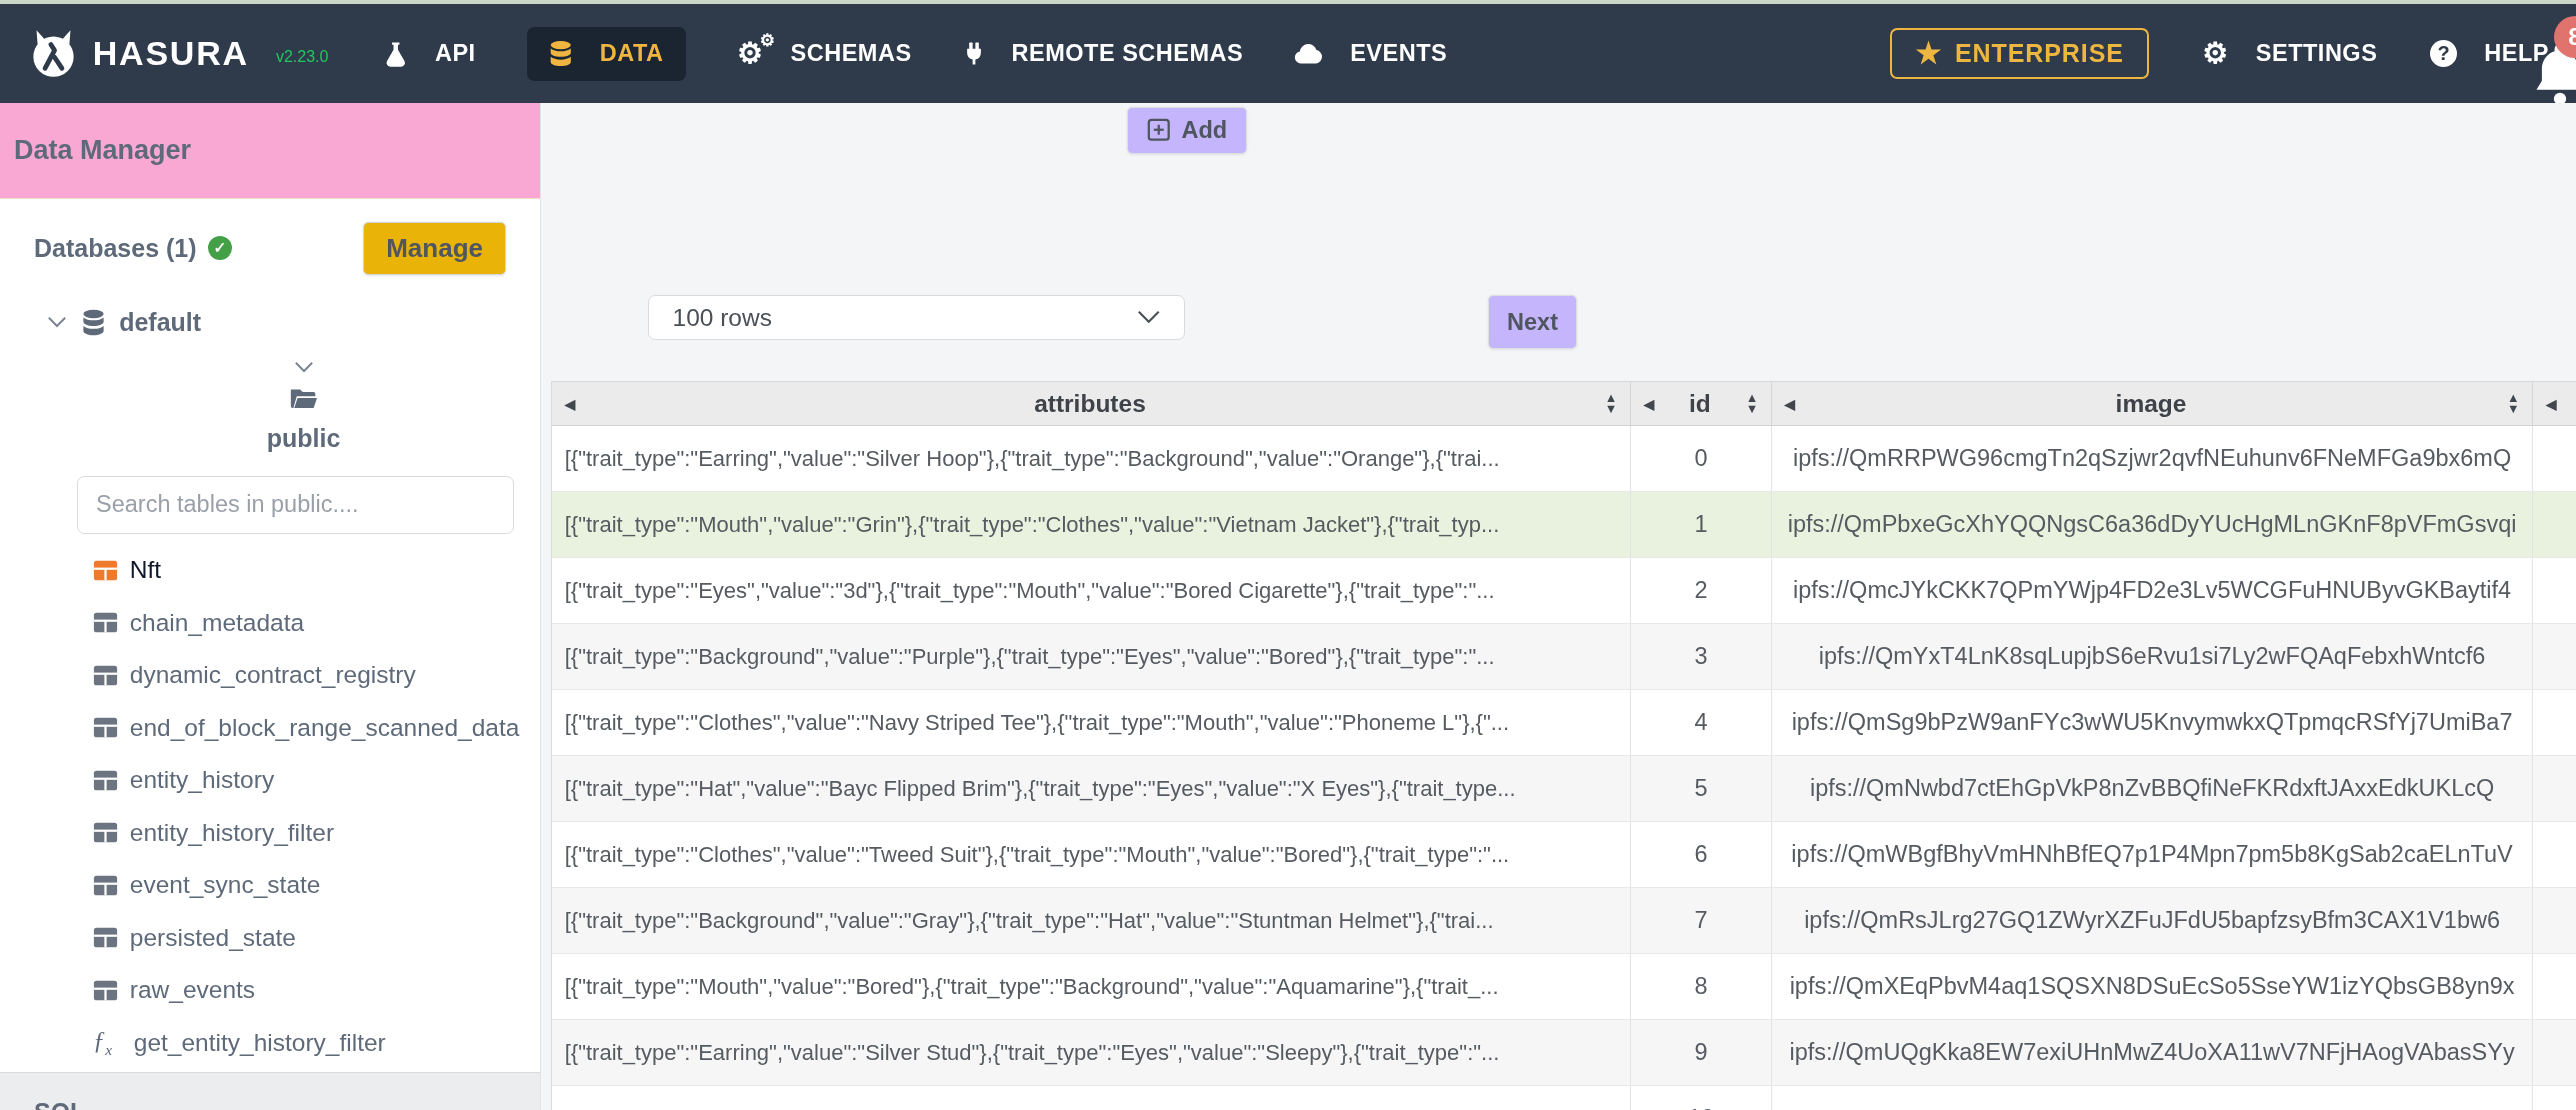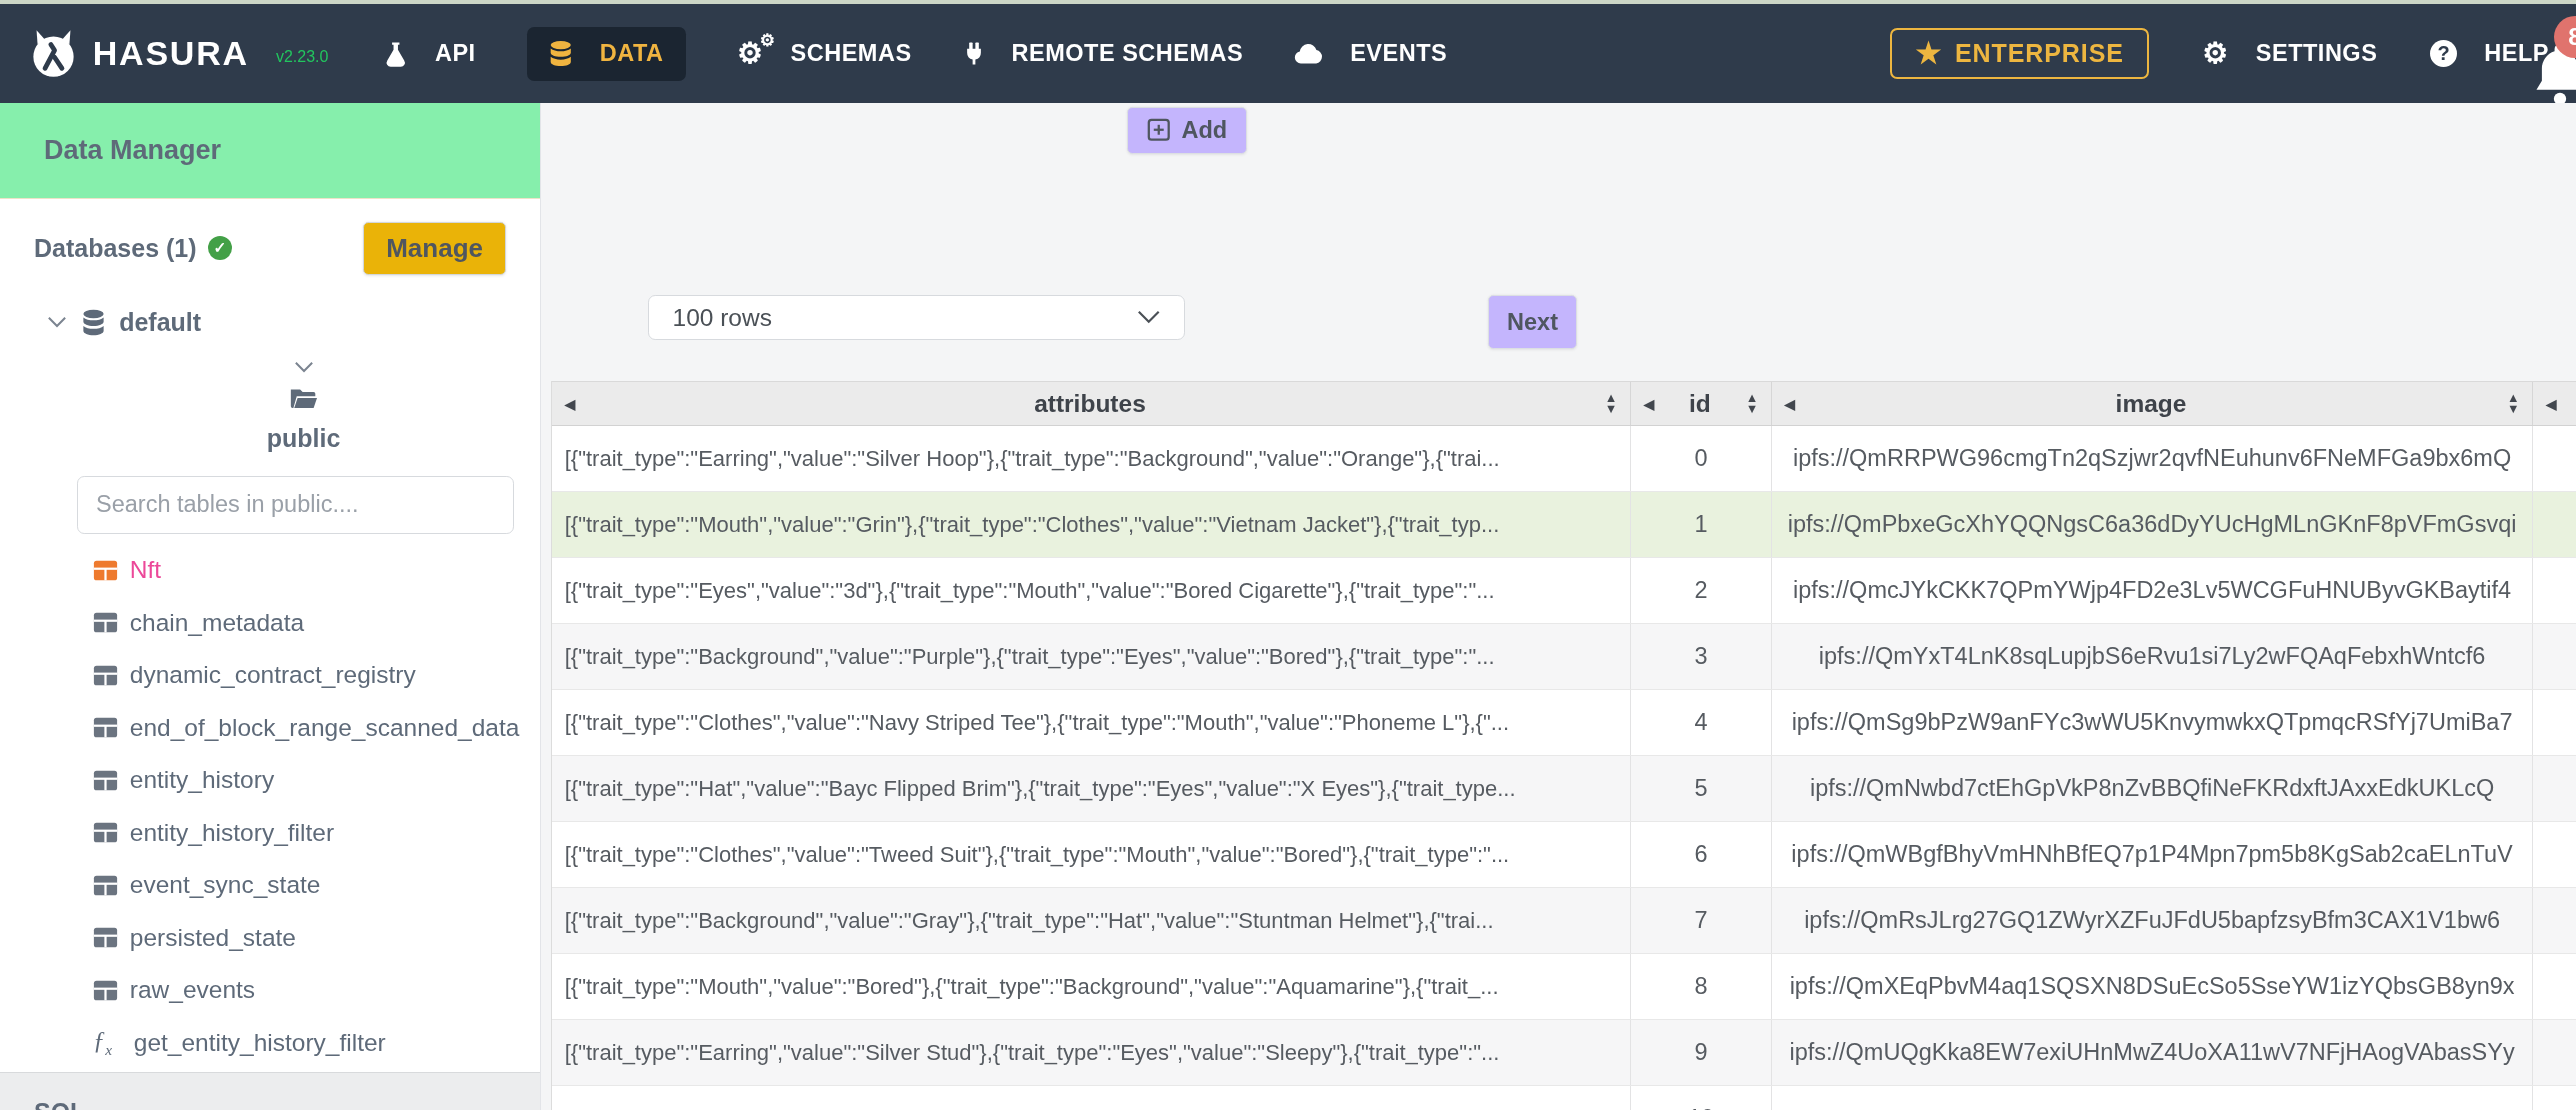--- a/index.html
+++ b/index.html
@@ -20,35 +20,35 @@
   .gear-sm { position:absolute; font-size:17px; top:-7.2px; right:-11.8px; }
   .right { margin-left:auto; display:flex; align-items:center; gap:53px; }
   .enterprise { display:flex; align-items:center; gap:12.7px; border:2.7px solid #edb640; color:#edb640; border-radius:7.2px; padding:9px 23.5px; font-size:25px; font-weight:bold; letter-spacing:0.9px; cursor:pointer; }
   .star { font-size:29px; line-height:1; }
   .help-circle { width:27px; height:27px; background:#fff; color:#2f3b4b; border-radius:50%; display:flex; align-items:center; justify-content:center; font-size:20px; font-weight:bold; }
   .bell-wrap { position:absolute; right:-12.7px; top:36px; width:58px; height:67px; }
   .badge { position:absolute; top:-23.5px; left:23.5px; width:42px; height:42px; background:#e0736d; border-radius:50%; color:#fff; font-size:24.5px; font-weight:bold; display:flex; align-items:center; justify-content:center; }
 
   
   .sidebar { position:absolute; top:103px; left:0; width:541px; bottom:0; background:#fff; border-right:0.9px solid #e2e4e8; }
-  .sb-title { height:96px; background:#86efac; border-bottom:0.9px solid #eee3c8; display:flex; align-items:center; padding-left:44px; font-size:27px; font-weight:bold; color:#5e6a79; }
+  .sb-title { height:96px; background:#f9a8d4; border-bottom:0.9px solid #eee3c8; display:flex; align-items:center; padding-left:14px; font-size:27px; font-weight:bold; color:#5e6a79; }
   .sb-db-row { margin:23.5px 34px 0 34px; display:flex; align-items:center; height:51px; }
   .sb-db-label { font-size:25px; font-weight:bold; color:#5e6a79; }
   .check-circle { width:24.5px; height:24.5px; background:#43a047; border-radius:50%; color:#fff; font-size:15.4px; font-weight:bold; display:flex; align-items:center; justify-content:center; margin-left:11px; }
   .manage-btn { margin-left:auto; background:#eab308; border:0.9px solid #d3d7db; border-radius:5.4px; padding:10px 22px; font-family:inherit; font-size:26px; font-weight:bold; color:#4f5660; box-shadow:0 0.9px 2.7px rgba(0,0,0,.1); cursor:pointer; }
   .tree-row { display:flex; align-items:center; gap:13.6px; color:#5e6a79; font-size:25px; font-weight:bold; }
   .tree-default { margin:34px 0 0 47px; }
   .tree-public { margin:24.5px 0 0 67px;flex-direction:column; }
   .chev { color:#7b8490; display:flex; }
   .tree-ic { color:#5e6a79; display:flex; }
   .sb-search { display:block; margin:22.6px 0 0 77px; width:437px; height:58px; border:0.9px solid #d7dade; border-radius:7.2px; font-family:inherit; font-size:23.5px; color:#5b6470; padding:0 18px; outline:none; background:#fff; }
   .sb-search::placeholder { color:#9aa0a8; }
   .table-list { list-style:none; margin:22px 0 0 93px; }
   .table-list li { display:flex; align-items:center; gap:11.8px; height:29px; margin-bottom:23.5px; font-size:24.5px; color:#5e6a79; cursor:pointer; white-space:nowrap; }
-  .table-list li.nft { color:#ec4899;text-align:right; }
+  .table-list li.nft { color:#0f172a;text-align:right; }
   .sb-ic { display:flex; color:#6b7480; }
   .nft .sb-ic { color:#ee7a2e; }
   .fx-ic { font-family:"Liberation Serif", serif; font-style:italic; font-size:24.5px; color:#5e6a79; width:29px; }
   .fx-ic sub { font-size:15.4px; }
   .sb-footer { position:absolute; left:0; right:0; bottom:0; height:38px; background:#ecedee; border-top:0.9px solid #d8dadc; }
   .sql-label { position:absolute; left:34px; top:25px; font-size:25px; font-weight:bold; color:#5e6a79; }
 
   
   .main { position:absolute; left:541px; top:103px; right:0; bottom:0; background:#f4f5f6; }
   .btn { background:#c4b5fd; border:0.9px solid #dcdfe3; border-radius:5.4px; font-family:inherit; font-weight:bold; color:#4f5660; box-shadow:0 0.9px 2.7px rgba(0,0,0,.08); cursor:pointer; }

